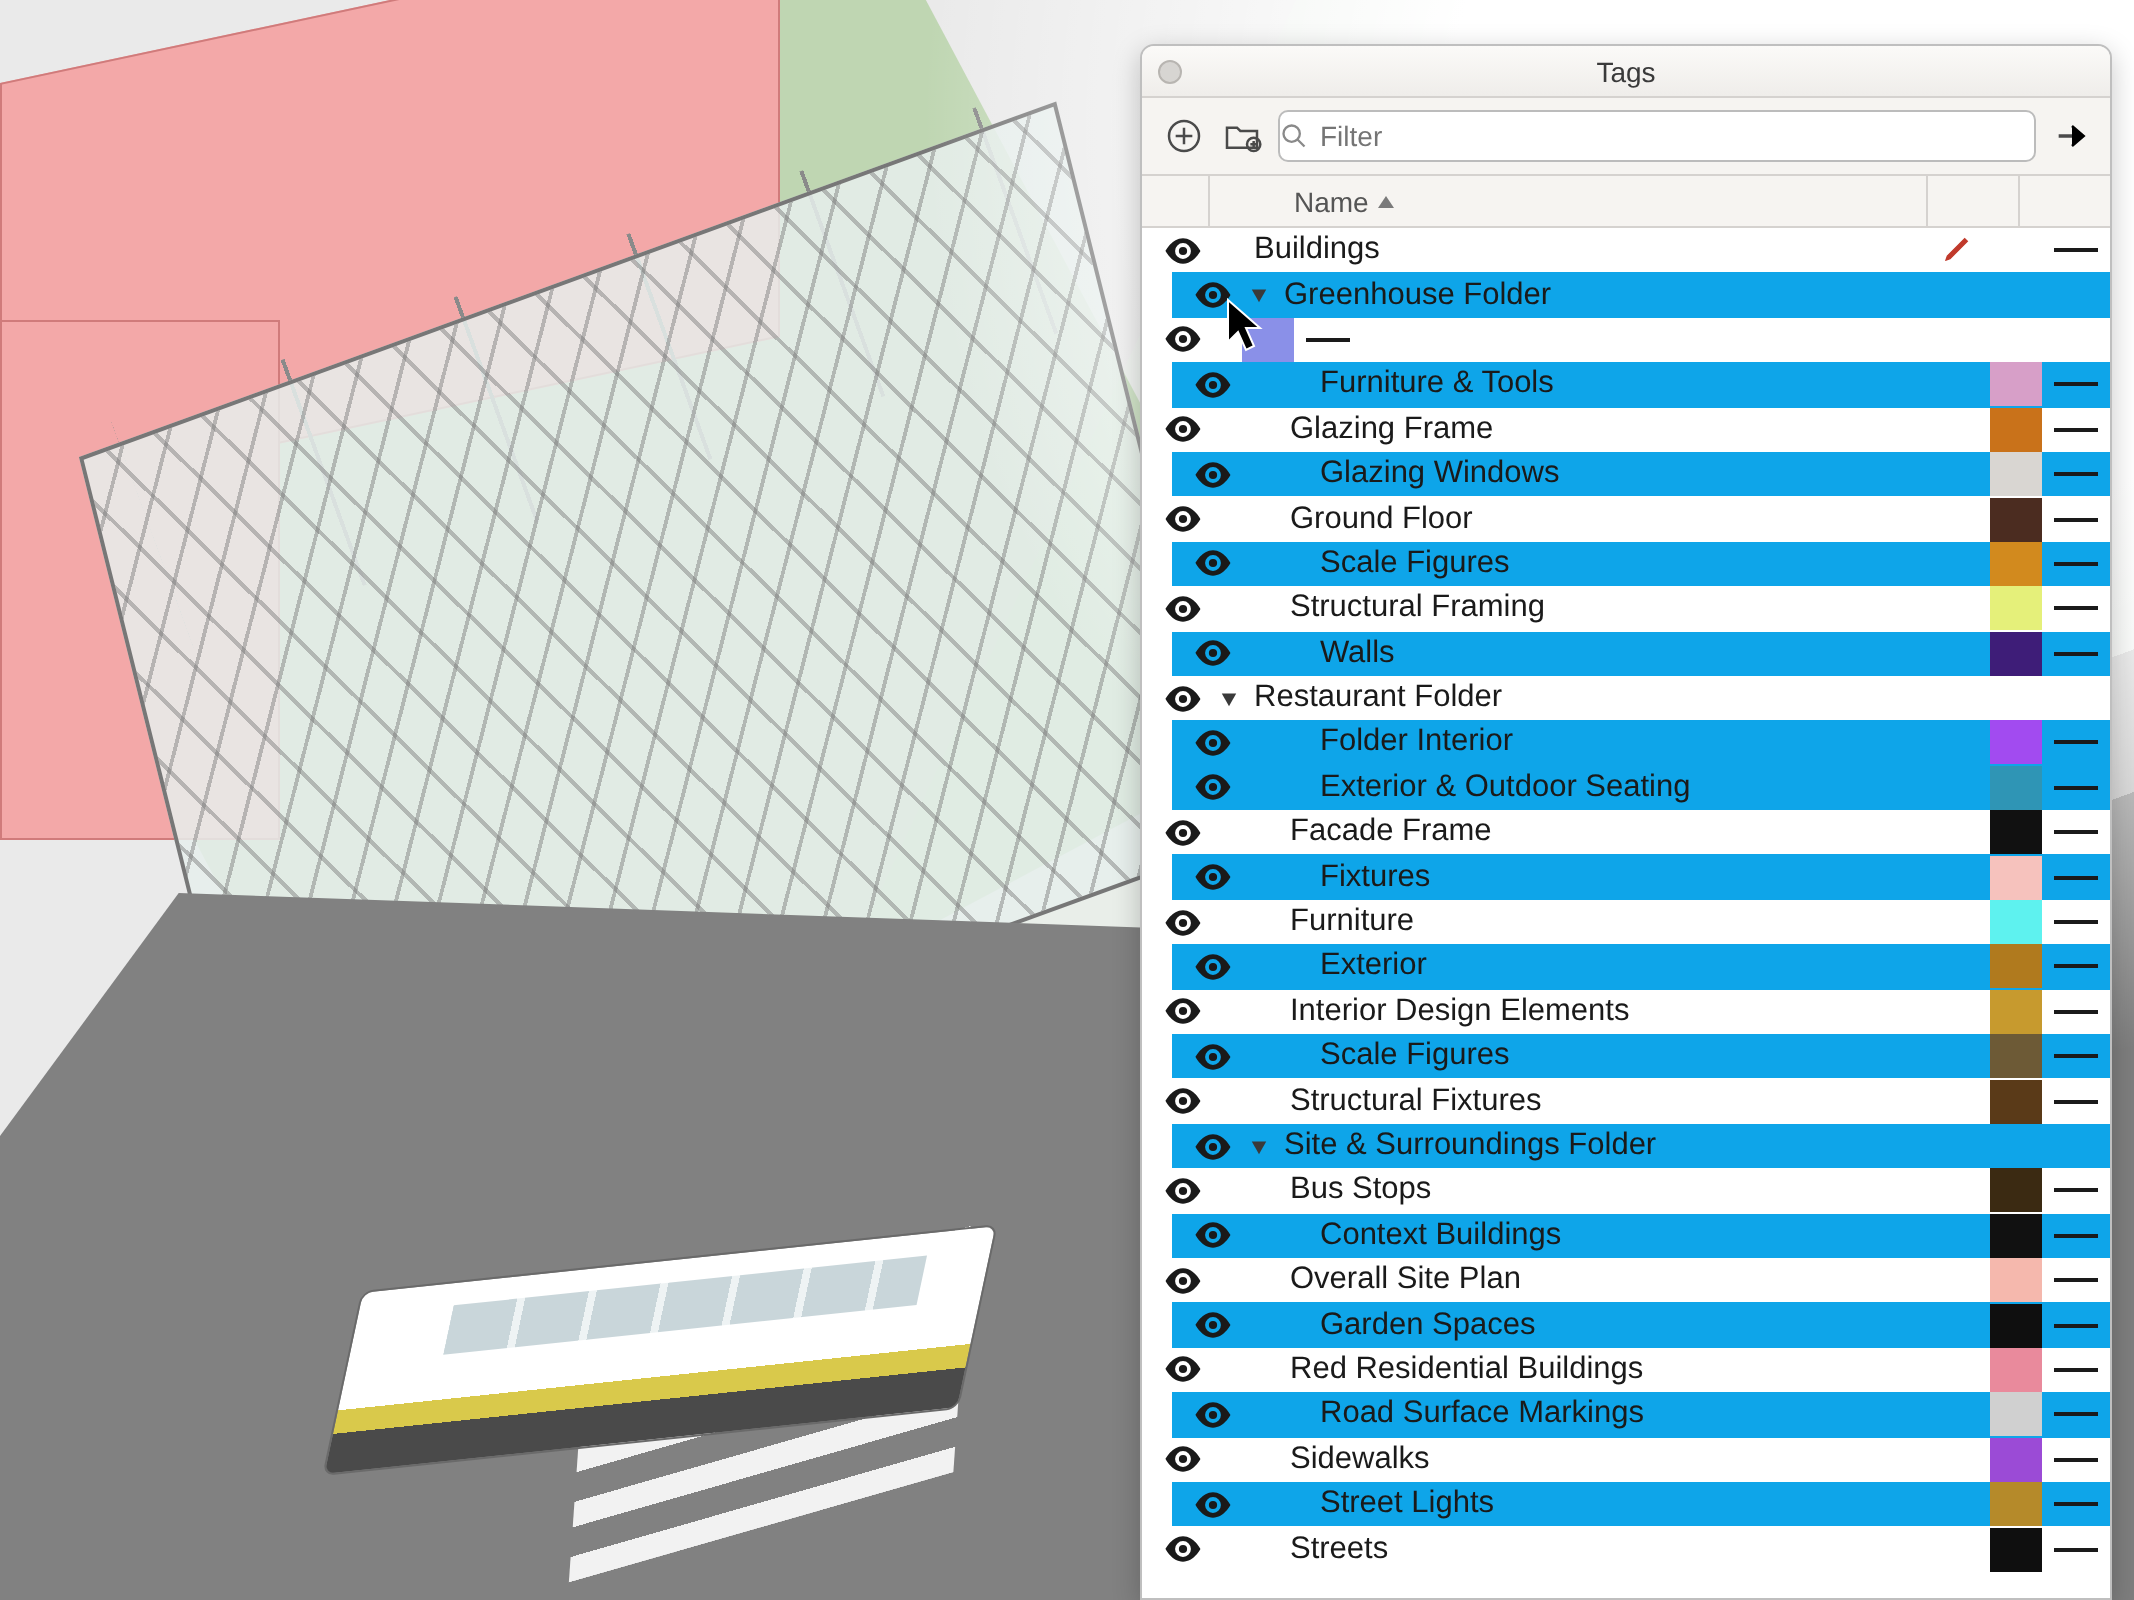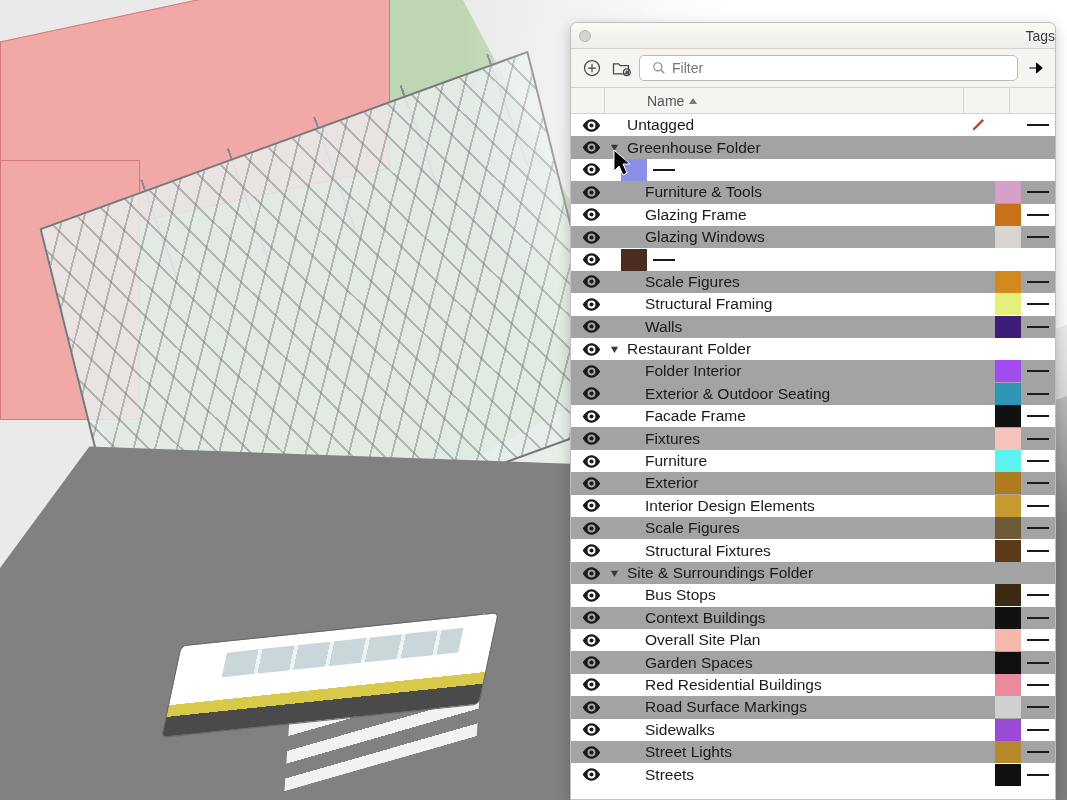--- a/index.html
+++ b/index.html
@@ -50,45 +50,45 @@
            radial-gradient(circle at 45% 55%,#b34b1d 0 7px,transparent 8px),
            radial-gradient(circle at 75% 35%,#b34b1d 0 7px,transparent 8px),
            radial-gradient(circle at 30% 80%,#b34b1d 0 7px,transparent 8px);}
   .fade{position:absolute;inset:0;background:radial-gradient(circle at 88% 8%,#fff 0 18%,transparent 40%);}
 
   
   .panel { position:absolute; top:22px; right:11px; bottom:0; width:486px;
            background:#f4f2f0; border:1px solid #bfbfbf; border-radius:7px 7px 0 0;
            box-shadow:0 4px 14px rgba(0,0,0,.22); display:flex; flex-direction:column;
            overflow:hidden; }
-  .titlebar{ position:relative; height:26px; text-align:right; font-size:14px; color:#3a3a3a;
+  .titlebar{ position:relative; height:26px; text-align:center; font-size:14px; color:#3a3a3a;
              line-height:26px; border-bottom:1px solid #d5d2cf;
              background:linear-gradient(#fbfaf8,#efedea); }
   .titlebar .dot{ position:absolute; left:8px; top:7px; width:12px; height:12px; border-radius:50%;
                   background:#d7d5d2; border:1px solid #b8b5b1; }
   .toolbar{ display:flex; align-items:center; gap:7px; padding:6px 8px 6px 10px;
             border-bottom:1px solid #d5d2cf; background:#f6f4f1; }
   .ticon{ width:22px; height:22px; display:flex; align-items:center; justify-content:center;
           color:#4a4a4a; cursor:pointer; }
   .ticon svg{ width:20px; height:20px; stroke:#4a4a4a; fill:none; stroke-width:1.5; }
   .search{ flex:1; display:flex; align-items:center; height:26px; border:1px solid #bcbcbc;
-           border-radius:5px; background:#fff; padding:0 12px; gap:6px; }
+           border-radius:5px; background:#fff; padding:0 0; gap:6px; }
   .search svg{ width:14px; height:14px; stroke:#8a8a8a; fill:none; stroke-width:2; }
   .search input{ flex:1; border:none; outline:none; font-size:14px; color:#333; background:transparent;}
   .header-row{ display:flex; align-items:center; font-size:14px; color:#555;
                border-bottom:1px solid #d5d2cf; background:#f6f4f1; height:26px; }
   .header-row .hcell{ padding-left:42px; flex:1; display:flex; align-items:flex-end; gap:4px;}
   .header-row .sort svg{ width:10px;height:10px; fill:#7a7a7a;}
   .header-row .rcol{ width:46px; border-left:1px solid #d5d2cf; height:100%; }
   .header-row .vcol{ width:34px; border-right:1px solid #d5d2cf; height:100%; }
 
   .list{ flex:1; overflow-y:auto; background:#fff; }
   .row{ display:flex; align-items:center; height:22.4px; font-size:15.5px; color:#1a1a1a;
         padding-left:4px; white-space:nowrap; }
-  .row.alt{ background:#a3a3a3; }
+  .row.alt{ background:#0ea5e9;margin-left:15px; }
   .vis{ width:32px; display:flex; align-items:center; justify-content:center; cursor:pointer;}
   .vis svg{ width:19px; height:13px; fill:#1a1a1a; }
   .disclose{ width:14px; display:flex; align-items:center; justify-content:center; cursor:pointer;}
   .disclose svg{ width:9px;height:9px; fill:#3a3a3a;}
   .indent0 .name{ padding-left:6px; }
   .indent1 .name{ padding-left:24px; }
   .name{ flex:1; overflow:hidden; text-overflow:ellipsis; }
   .swatch{ width:26px; height:22px; margin-right:4px; }
   .dashes{ width:26px; height:22px; margin-right:4px; display:flex; align-items:center; justify-content:center;}
   .dashes div{ width:22px; border-top:2.5px solid #1a1a1a; }
@@ -169,21 +169,21 @@
 
   <div class="list" id="taglist">
       <div class="row indent0">
         <span class="vis">
           <svg viewBox="0 0 24 16">
             <path d="M12 0C5 0 1 8 1 8s4 8 11 8 11-8 11-8S19 0 12 0zm0 13a5 5 0 110-10 5 5 0 010 10z"></path>
             <circle cx="12" cy="8" r="2.6"></circle>
           </svg>
         </span>
         <span class="disclose "></span>
-        <span class="name">Untagged</span>
+        <span class="name">Buildings</span>
         <span class="edit"><svg viewBox="0 0 24 24">
             <path d="M3 21l3-1 13-13-2-2L4 18z"></path>
           </svg></span>
         <span class="swatch"></span>
         <span class="dashes">
           <div></div>
         </span>
       </div>
       <div class="row indent0 alt">
         <span class="vis">
@@ -257,20 +257,21 @@
         </span>
       </div>
       <div class="row indent1">
         <span class="vis">
           <svg viewBox="0 0 24 16">
             <path d="M12 0C5 0 1 8 1 8s4 8 11 8 11-8 11-8S19 0 12 0zm0 13a5 5 0 110-10 5 5 0 010 10z"></path>
             <circle cx="12" cy="8" r="2.6"></circle>
           </svg>
         </span>
         <span class="disclose "></span>
+        <span class="name">Ground Floor</span>
         <span class="swatch" style="background: rgb(75, 44, 32);"></span>
         <span class="dashes">
           <div></div>
         </span>
       </div>
       <div class="row indent1 alt">
         <span class="vis">
           <svg viewBox="0 0 24 16">
             <path d="M12 0C5 0 1 8 1 8s4 8 11 8 11-8 11-8S19 0 12 0zm0 13a5 5 0 110-10 5 5 0 010 10z"></path>
             <circle cx="12" cy="8" r="2.6"></circle>

